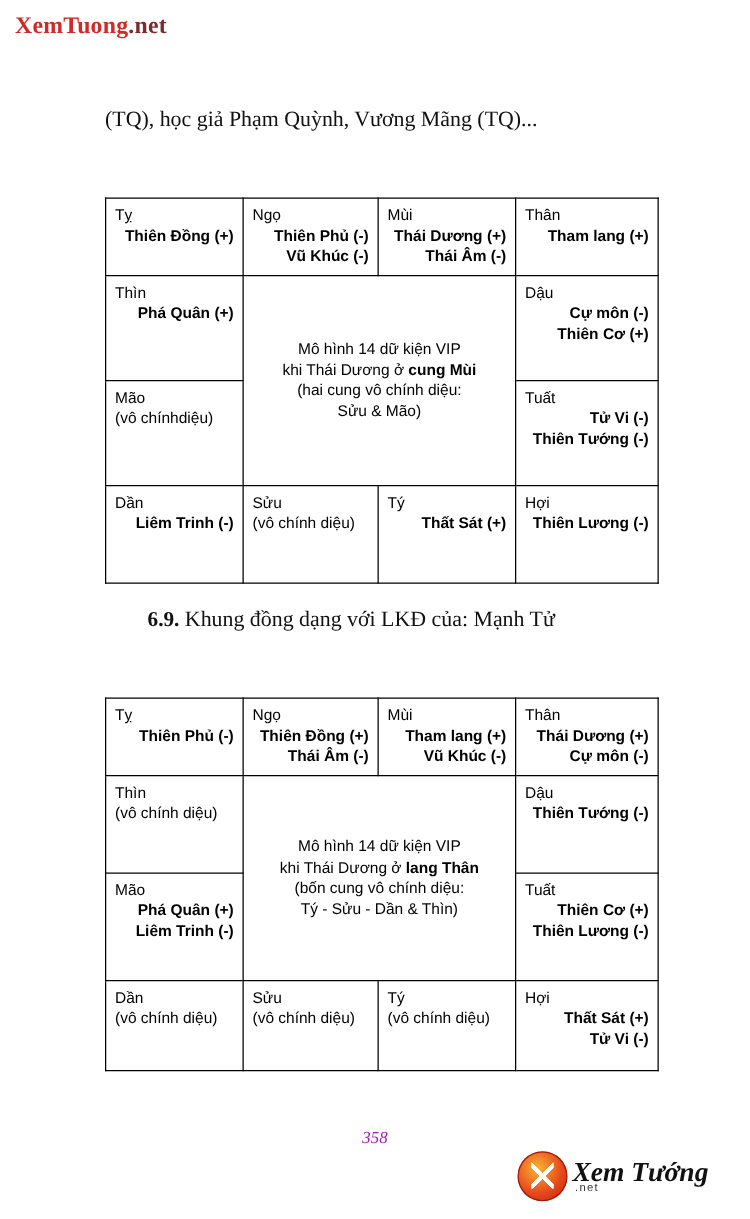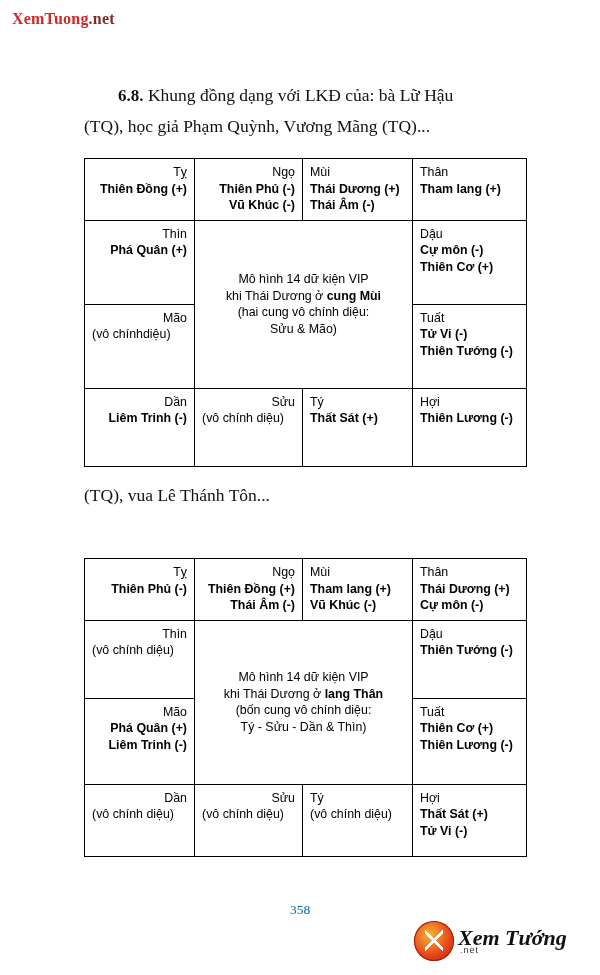--- a/index.html
+++ b/index.html
@@ -13,21 +13,21 @@
     font-family: "Liberation Serif", serif;
     color: #000000;
     position: relative;
     overflow: hidden;
   }
   .watermark-top {
     position: absolute;
     top: 10px;
     left: 12px;
     font-family: "Liberation Serif", serif;
-    font-size: 16px;
+    font-size: 19px;
     font-weight: bold;
     color: #c0392b;
     letter-spacing: 0.2px;
   }
   .watermark-top .w-red { color: #cf2a27; }
   .watermark-top .w-dark { color: #7d2b2b; }
 
   .page {
     position: absolute;
     top: 0; left: 0;
@@ -57,37 +57,37 @@
     font-family: "Liberation Sans", sans-serif;
   }
   table.chart td {
     border: 1.6px solid #000;
     vertical-align: top;
     padding: 5px 7px 6px 7px;
     font-size: 12.4px;
     line-height: 16.5px;
   }
   .cell-label-right {
-    text-align: right;
+    text-align: left;
     display: block;
     font-weight: normal;
   }
   .cell-label-left {
     text-align: left;
     display: block;
     font-weight: normal;
   }
   .star {
     display: block;
     text-align: right;
     font-weight: bold;
   }
   .star-left {
     display: block;
-    text-align: left;
+    text-align: right;
     font-weight: bold;
   }
   .plain {
     display: block;
     text-align: left;
     font-weight: normal;
   }
   .plain-left {
     display: block;
     text-align: left;
@@ -102,21 +102,22 @@
   }
   .center-box div { text-align: center; }
   .center-box b { font-weight: bold; }
 
   .page-number {
     position: absolute;
     width: 600px;
     text-align: center;
     font-family: "Liberation Serif", serif;
     font-size: 13.5px;
-    color: #0369a1;
+    color: #a21caf;
+    font-style: italic;
   }
 
   .logo {
     position: absolute;
     right: 18px;
     bottom: 14px;
     width: 168px;
     height: 40px;
   }
   .logo .logo-text {
@@ -164,21 +165,20 @@
 </head>
 <body>
 
 <div class="page">
 
   <div class="watermark-top">
     <span class="w-red">XemTuong</span><span class="w-dark">.net</span>
   </div>
 
   <div class="section-heading" style="top:80px;">
-    <div class="heading-indent"><span class="num">6.8.</span><span> Khung đồng dạng với LKĐ của: bà Lữ Hậu</span></div>
     <div><span>(TQ), học giả Phạm Quỳnh, Vương Mãng (TQ)...</span></div>
   </div>
 
   <table class="chart" style="top:158px; left:84px; width:442px;">
     <colgroup>
       <col style="width:110px">
       <col style="width:108px">
       <col style="width:110px">
       <col style="width:114px">
     </colgroup>
@@ -246,21 +246,21 @@
         </td>
         <td>
           <span class="cell-label-left">Hợi</span>
           <span class="star-left">Thiên Lương (-)</span>
         </td>
       </tr>
     </tbody>
   </table>
 
   <div class="section-heading" style="top:480px;">
-    <div><span>(TQ), vua Lê Thánh Tôn...</span></div>
+    <div class="heading-indent"><span class="num">6.9.</span><span> Khung đồng dạng với LKĐ của: Mạnh Tử</span></div>
   </div>
 
   <table class="chart" style="top:558px; left:84px; width:442px;">
     <colgroup>
       <col style="width:110px">
       <col style="width:108px">
       <col style="width:110px">
       <col style="width:114px">
     </colgroup>
     <tbody>

